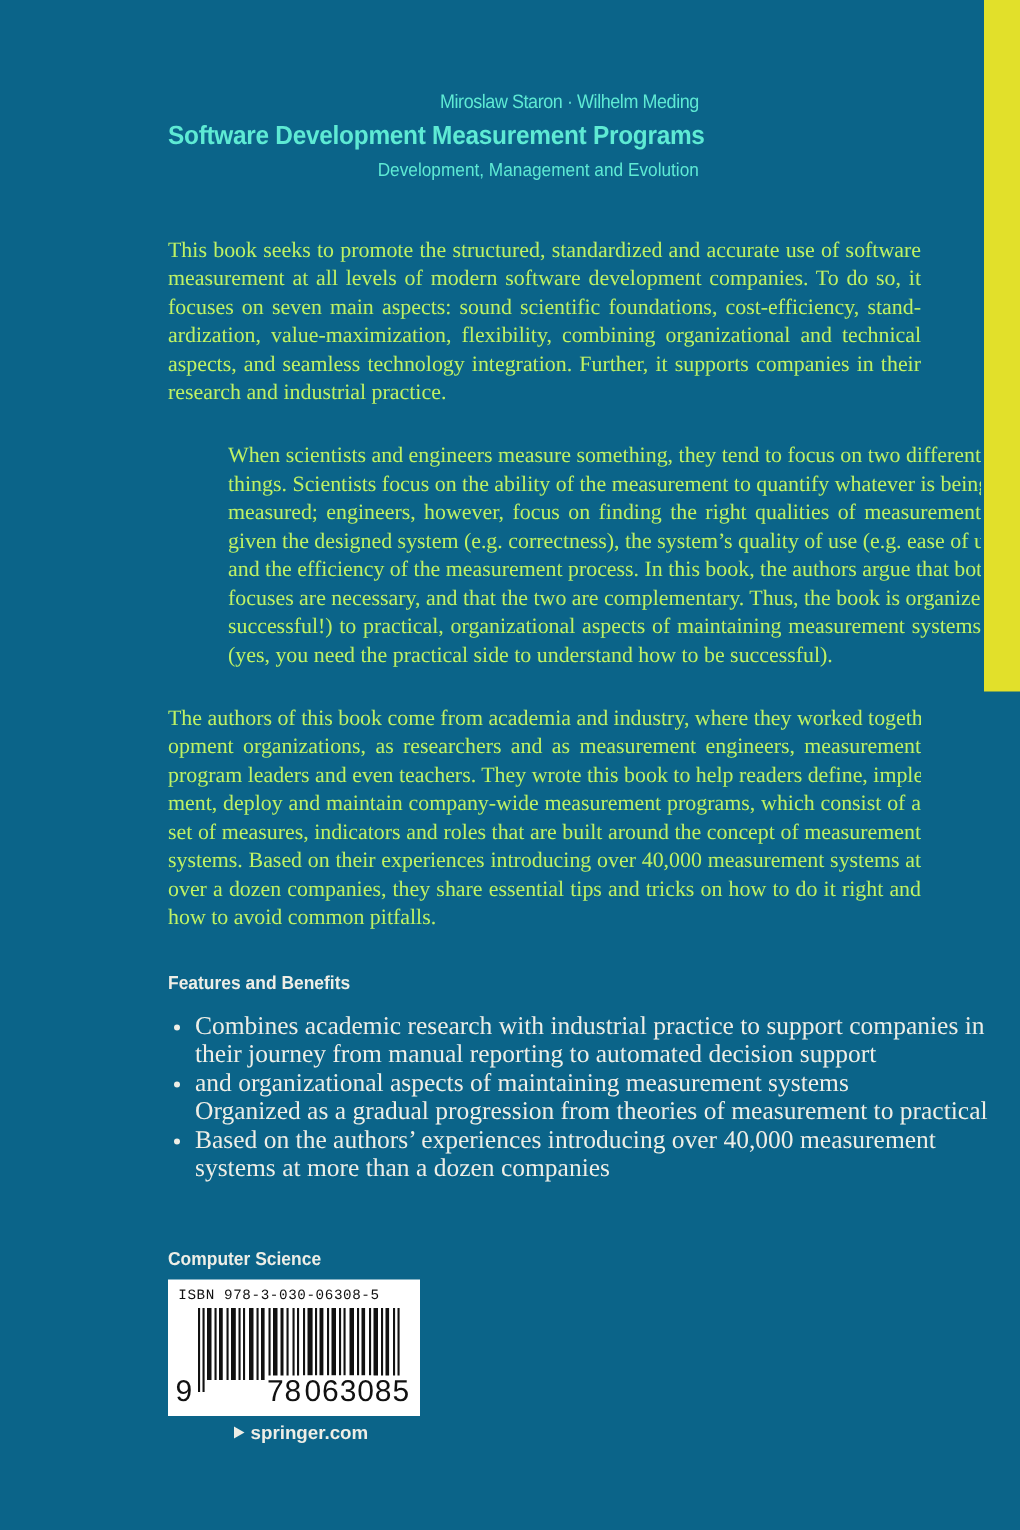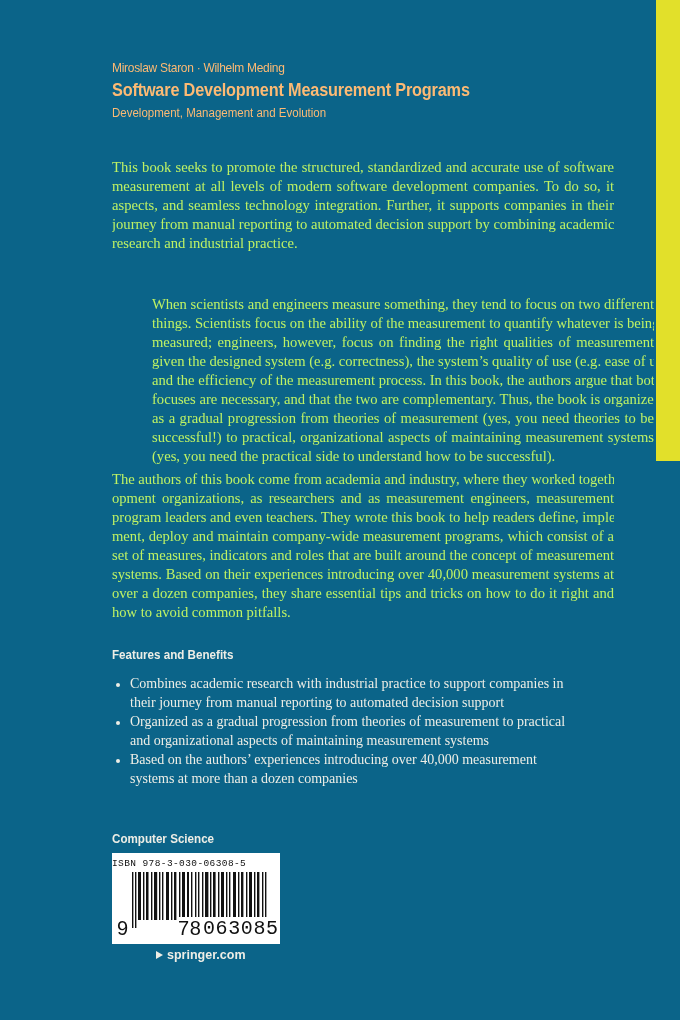--- a/index.html
+++ b/index.html
@@ -6,80 +6,80 @@
   body {
     width: 680px; height: 1020px; overflow: hidden;
     background: #0b6489;
     position: relative;
     font-family: "Liberation Serif", "DejaVu Serif", serif;
   }
   .spine-accent {
     position: absolute; left: 656px; top: 0; width: 24px; height: 461px;
     background: #e2e02a;
   }
-  .header { position: absolute; left: 112px; top: 58px; color: #fdba74;
-    font-family: "Liberation Sans", "DejaVu Sans", sans-serif; }
+  .header { position: absolute; left: 112px; top: 58px; color: #5eead4;
+    font-family: "Liberation Sans", "DejaVu Sans", sans-serif; text-align: right; }
   .authors { font-size: 13px; letter-spacing: -0.3px; transform: scaleX(0.92); transform-origin: left; white-space: nowrap; line-height: 20px; }
   .title { font-size: 17.5px; font-weight: bold; letter-spacing: -0.2px; transform: scaleX(0.93); transform-origin: left; white-space: nowrap; line-height: 22px; margin-top: 1px; }
   .subtitle { font-size: 12.5px; transform: scaleX(0.92); transform-origin: left; white-space: nowrap; line-height: 18px; margin-top: 3px; }
 
   .para { position: absolute; left: 112px; width: 502px; color: #bef264; font-size: 14.6px; }
   .line { display: block; height: 19px; line-height: 19px; white-space: nowrap; text-align: justify; text-align-last: justify; overflow: hidden; }
   .line.last { text-align-last: left; }
 
   .features-heading { position: absolute; left: 112px; top: 648px; color: #eeeee6;
     font-family: "Liberation Sans", "DejaVu Sans", sans-serif; font-weight: bold; font-size: 12.5px; transform: scaleX(0.93); transform-origin: left; white-space: nowrap; }
-  .bullets { position: absolute; left: 112px; top: 674px; width: 480px; color: #eeeee6; font-size: 14px; }
+  .bullets { position: absolute; left: 112px; top: 674px; width: 480px; color: #eeeee6; font-size: 17px; }
   .bullet-item { position: relative; padding-left: 18px; }
   .bullet-dot { position: absolute; left: 2px; top: 0; width: 10px; height: 19px; line-height: 19px; }
   .bullet-dot::before { content: ""; position: absolute; left: 2px; top: 9px; width: 4px; height: 4px; border-radius: 50%; background: #eeeee6; }
   .bline { display: block; height: 19px; line-height: 19px; white-space: nowrap; }
 
   .category { position: absolute; left: 112px; top: 832px; color: #eeeee6;
     font-family: "Liberation Sans", "DejaVu Sans", sans-serif; font-weight: bold; font-size: 12.5px; transform: scaleX(0.93); transform-origin: left; white-space: nowrap; }
   .barcode-box { position: absolute; left: 112px; top: 853px; width: 168px; height: 91px; background: #ffffff; }
-  .isbn-text { position: absolute; left: 0; top: 5px; width: 148px; text-align: left;
+  .isbn-text { position: absolute; left: 0; top: 5px; width: 148px; text-align: center;
     font-family: "Liberation Mono", "DejaVu Sans Mono", monospace; font-size: 9.5px; color: #111; letter-spacing: 0.4px; white-space: nowrap; }
   .bars { position: absolute; left: 12px; top: 19px; width: 150px; height: 56px; }
   .ean-digits { position: absolute; left: 2px; top: 64px; width: 164px; height: 26px;
     font-family: "Liberation Sans", "DejaVu Sans", sans-serif; font-size: 20px; color: #111; white-space: nowrap; }
   .ean-first { position: absolute; left: 2px; top: 0; background: #fff; padding: 0 1px; }
   .ean-left { position: absolute; left: 18px; top: 0; background: #fff; letter-spacing: 0.6px; padding: 0 1px; margin-left: 45px; }
-  .ean-right { position: absolute; left: 88px; top: 0; background: #fff; letter-spacing: 0.6px; padding: 0 1px; font-family: Liberation Mono, monospace; }
+  .ean-right { position: absolute; left: 88px; top: 0; background: #fff; letter-spacing: 0.6px; padding: 0 1px; }
   .springer { position: absolute; left: 112px; top: 948px; color: #eeeee6;
     font-family: "Liberation Sans", "DejaVu Sans", sans-serif; font-weight: bold; font-size: 12.5px; white-space: nowrap; display: flex; align-items: center; padding-left: 44px; }
   .arrow-icon { width: 0; height: 0; border-left: 7px solid #eeeee6; border-top: 4.5px solid transparent; border-bottom: 4.5px solid transparent; margin-right: 4px; }
 </style>
 </head>
 <body>
 
 <div class="spine-accent"></div>
 
 <div class="header">
   <div class="authors">Miroslaw Staron · Wilhelm Meding</div>
   <div class="title">Software Development Measurement Programs</div>
   <div class="subtitle">Development, Management and Evolution</div>
 </div>
 
 <div class="para" style="top:158px;">
   <span class="line">This book seeks to promote the structured, standardized and accurate use of software</span>
   <span class="line">measurement at all levels of modern software development companies. To do so, it</span>
+  <span class="line">focuses on seven main aspects: sound scientific foundations, cost-efficiency, stand-</span>
+  <span class="line">ardization, value-maximization, flexibility, combining organizational and technical</span>
   <span class="line">aspects, and seamless technology integration. Further, it supports companies in their</span>
-  <span class="line">journey from manual reporting to automated decision support by combining academic</span>
   <span class="line last">research and industrial practice.</span>
 </div>
 
 <div class="para" style="top:295px;margin-left:40px;">
   <span class="line">When scientists and engineers measure something, they tend to focus on two different</span>
   <span class="line">things. Scientists focus on the ability of the measurement to quantify whatever is being</span>
   <span class="line">measured; engineers, however, focus on finding the right qualities of measurement</span>
   <span class="line">given the designed system (e.g. correctness), the system’s quality of use (e.g. ease of use),</span>
   <span class="line">and the efficiency of the measurement process. In this book, the authors argue that both</span>
   <span class="line">focuses are necessary, and that the two are complementary. Thus, the book is organized</span>
-  <span class="line">as a gradual progression from theories of measurement (yes, you need theories to be</span>
   <span class="line">successful!) to practical, organizational aspects of maintaining measurement systems</span>
   <span class="line last">(yes, you need the practical side to understand how to be successful).</span>
 </div>
 
 <div class="para" style="top:470px;">
   <span class="line">The authors of this book come from academia and industry, where they worked together</span>
   <span class="line">opment organizations, as researchers and as measurement engineers, measurement</span>
   <span class="line">program leaders and even teachers. They wrote this book to help readers define, imple-</span>
   <span class="line">ment, deploy and maintain company-wide measurement programs, which consist of a</span>
   <span class="line">set of measures, indicators and roles that are built around the concept of measurement</span>
@@ -91,22 +91,22 @@
 <div class="features-heading">Features and Benefits</div>
 
 <div class="bullets">
   <div class="bullet-item">
     <span class="bullet-dot"></span>
     <span class="bline">Combines academic research with industrial practice to support companies in</span>
     <span class="bline">their journey from manual reporting to automated decision support</span>
   </div>
   <div class="bullet-item">
     <span class="bullet-dot"></span>
+    <span class="bline">and organizational aspects of maintaining measurement systems</span>
     <span class="bline">Organized as a gradual progression from theories of measurement to practical</span>
-    <span class="bline">and organizational aspects of maintaining measurement systems</span>
   </div>
   <div class="bullet-item">
     <span class="bullet-dot"></span>
     <span class="bline">Based on the authors’ experiences introducing over 40,000 measurement</span>
     <span class="bline">systems at more than a dozen companies</span>
   </div>
 </div>
 
 <div class="category">Computer Science</div>
 

